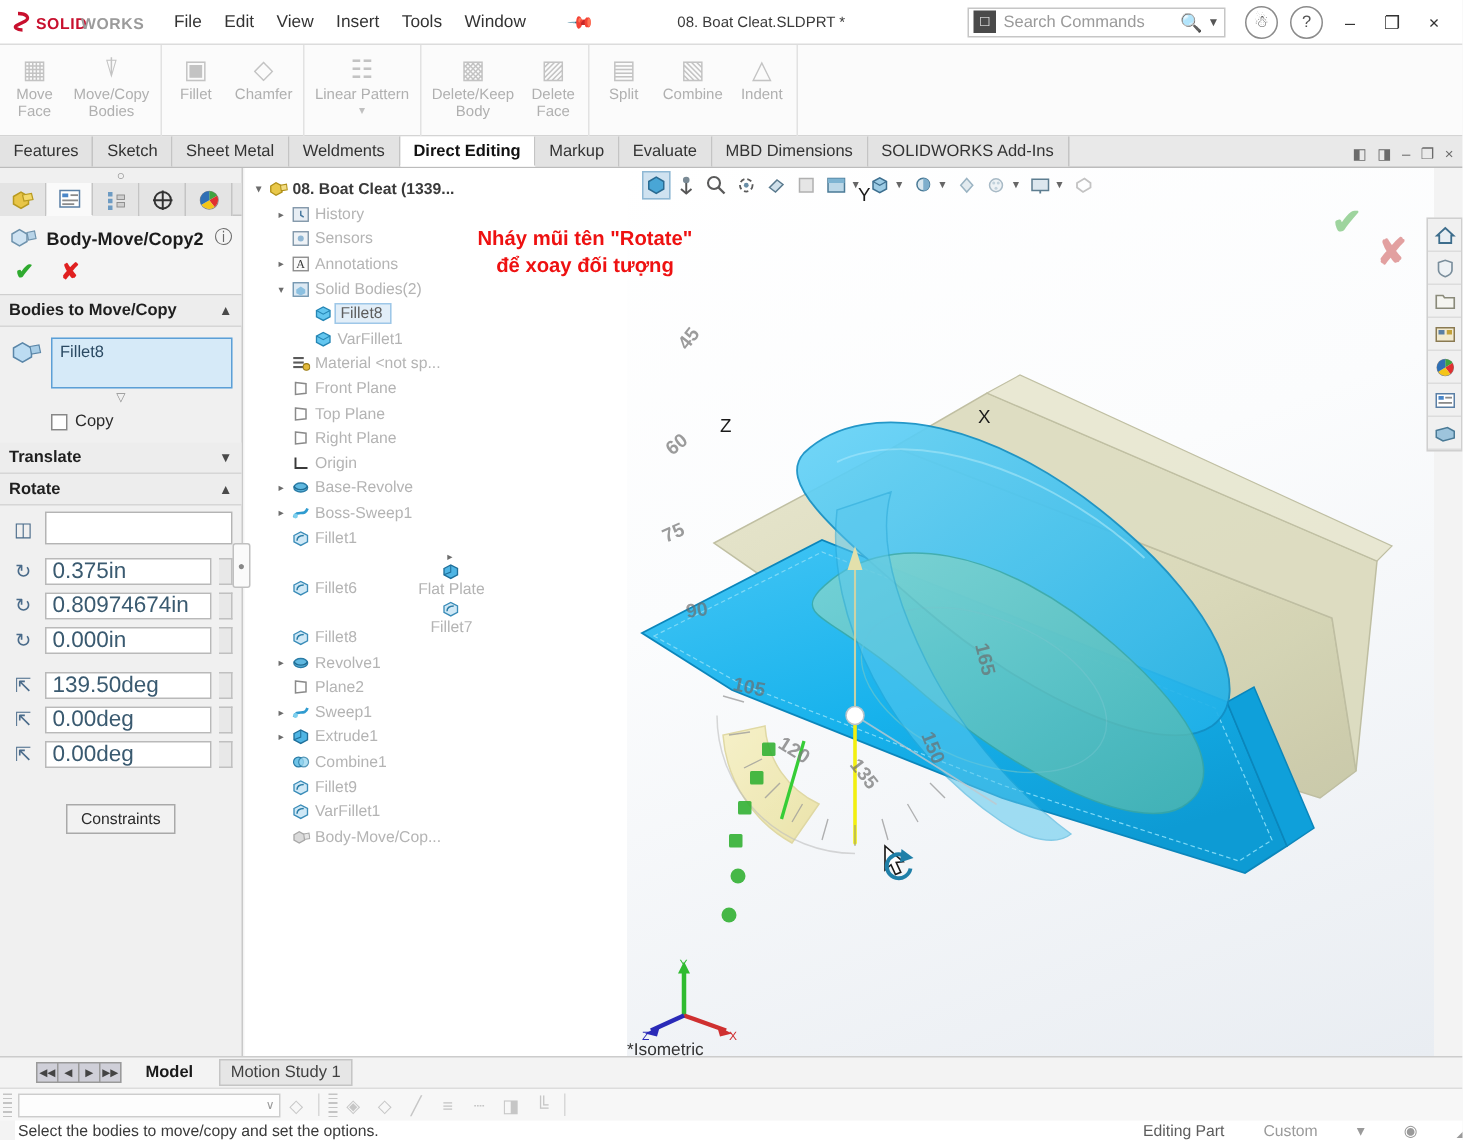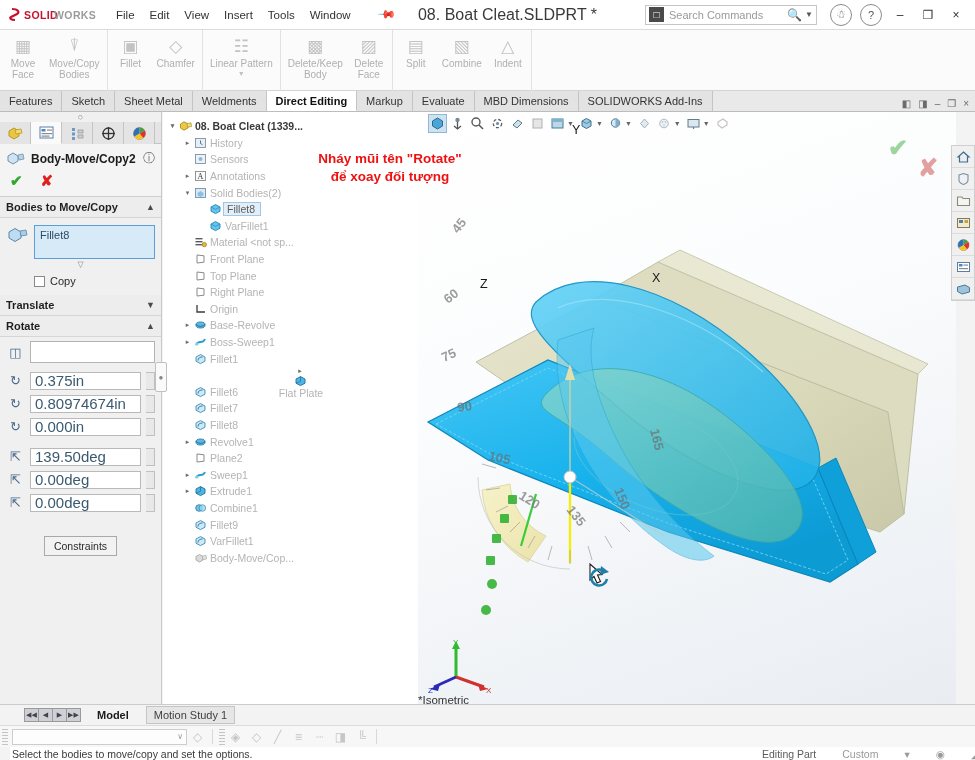--- a/index.html
+++ b/index.html
@@ -20,21 +20,21 @@
     display:flex; align-items:center;
   }
   .sw-logo { display:flex; align-items:center; margin-left:8px; width:94px; }
   .sw-logo svg { display:block; }
   .menu { display:flex; align-items:center; margin-left:14px; gap:15px; }
   .menu span { font-size:11.5px; color:#333; cursor:default; }
   .pin { margin-left:14px; color:#555; font-size:13px; transform:rotate(45deg); }
   .doc-title {
     position:absolute; left:0; top:0; width:975px; height:30px;
     display:flex; align-items:center; justify-content:center;
-    font-size:16px; color:#3a3a3a; pointer-events:none;
+    font-size:10px; color:#3a3a3a; pointer-events:none;
   }
   .doc-title span { margin-left:40px; }
   .tb-right { margin-left:auto; display:flex; align-items:center; gap:2px; padding-right:6px; }
   .searchbox {
     width:172px; height:20px; border:1px solid #c6c6c6; background:#fff;
     display:flex; align-items:center; padding:0 3px; margin-right:8px;
   }
   .search-ico {
     width:15px; height:15px; background:#4a4a4a; color:#fff;
     font-size:10px; display:flex; align-items:center; justify-content:center;
@@ -625,21 +625,21 @@
         <div class="trow dim" style="padding-left: 15px;">
           <div class="arw"></div>
           <div class="ticon">
             <svg width="13" height="12" viewBox="0 0 13 12">
               <path d="M2 4 L6.5 1.6 L11 4 L11 8.2 L6.5 10.6 L2 8.2 Z" fill="#cfe8f6" stroke="#3a8cb8" stroke-width="0.9"></path>
               <path d="M4 7.5 C4 5, 6 4, 8.5 4" fill="none" stroke="#2a7ca6" stroke-width="1"></path>
             </svg>
           </div>
           <div class="tlabel">Fillet6</div>
         </div>
-        <div class="trow dim" style="padding-left: 15px;">
+        <div class="trow dim" style="padding-left: 15px; flex-direction: column;">
           <div class="arw"></div>
           <div class="ticon">
             <svg width="13" height="12" viewBox="0 0 13 12">
               <path d="M2 4 L6.5 1.6 L11 4 L11 8.2 L6.5 10.6 L2 8.2 Z" fill="#cfe8f6" stroke="#3a8cb8" stroke-width="0.9"></path>
               <path d="M4 7.5 C4 5, 6 4, 8.5 4" fill="none" stroke="#2a7ca6" stroke-width="1"></path>
             </svg>
           </div>
           <div class="tlabel">Fillet7</div>
         </div>
         <div class="trow dim" style="padding-left: 15px;">

